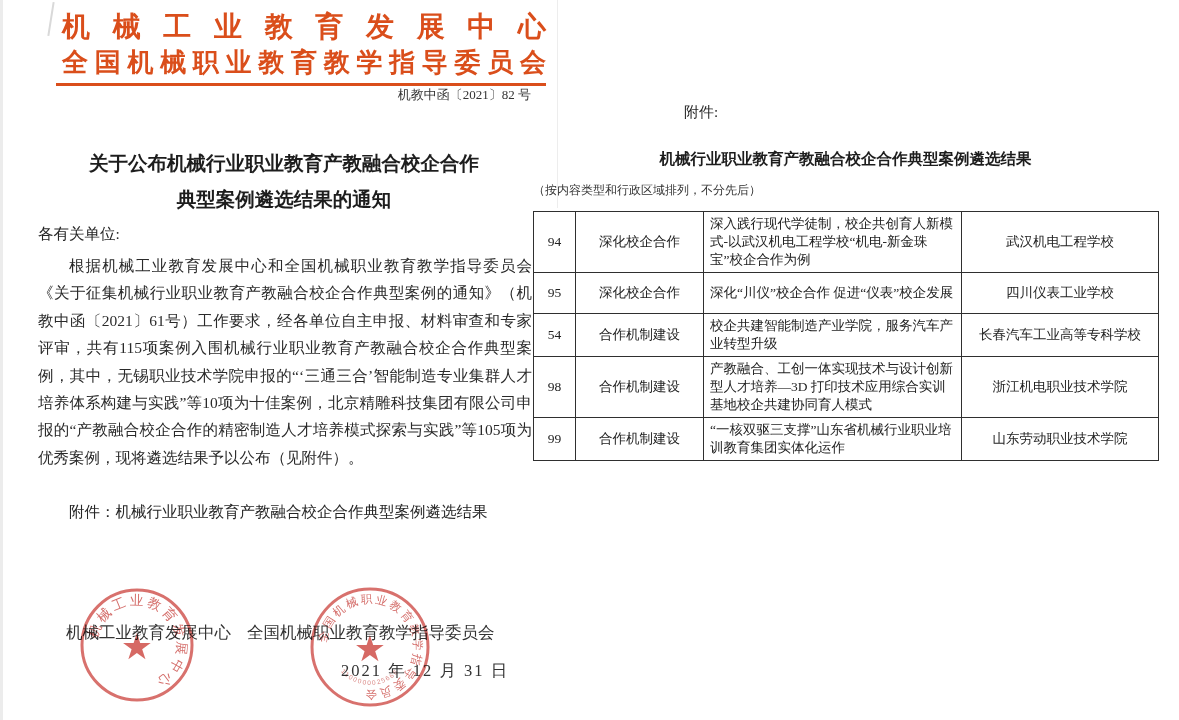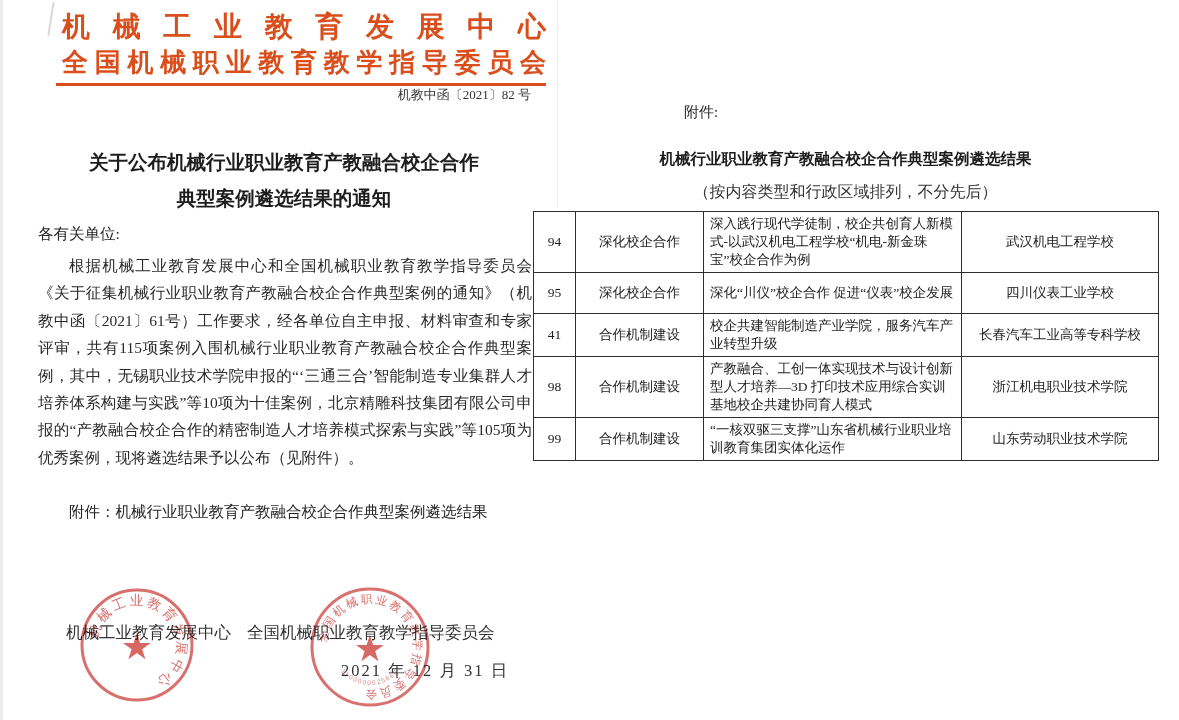--- a/index.html
+++ b/index.html
@@ -22,40 +22,40 @@
 
   
   .org-lines{position:absolute;left:62px;top:8px;width:484px;color:var(--accent);font-weight:bold;
              font-family:"Liberation Sans", sans-serif;}
   .org-line1{font-size:28px;line-height:37px;text-align:justify;text-align-last:justify;}
   .org-line2{font-size:26px;line-height:34px;text-align:justify;text-align-last:justify;}
   .red-rule{position:absolute;left:56px;top:83px;width:490px;height:3px;background:var(--accent);}
   .doc-number{position:absolute;left:300px;top:86px;width:231px;text-align:right;font-size:13px;color:#333;}
 
   .notice-title{position:absolute;left:38px;top:146px;width:492px;text-align:center;font-weight:bold;
-                font-size:19.5px;line-height:36px;color:#1d1d1d;font-family:Liberation Mono, monospace;}
+                font-size:19.5px;line-height:36px;color:#1d1d1d;font-family:Liberation Serif, serif;}
   .salutation{position:absolute;left:38px;top:224px;font-size:15.5px;text-align:right;}
   .body-text{position:absolute;left:38px;top:252px;width:494px;font-size:15.5px;line-height:27.4px;
              text-indent:2em;text-align:justify;color:#2a2a2a;}
   .attachment-note{position:absolute;left:38px;top:502px;width:494px;font-size:15.5px;text-indent:2em;}
 
   .signer{position:absolute;top:622px;font-size:16.5px;color:#333;white-space:nowrap;}
   .signer-left{left:66px;}
   .signer-right{left:247px;}
   .doc-date{position:absolute;left:341px;top:660px;font-size:16.5px;letter-spacing:2px;color:#333;}
 
   .seal{position:absolute;mix-blend-mode:multiply;opacity:.85;pointer-events:none;}
   .seal-left{left:76px;top:584px;}
   .seal-right{left:306px;top:583px;}
 
   
   .att-label{position:absolute;left:640px;top:103px;font-size:15px;padding-left:44px;}
   .att-title{position:absolute;left:533px;top:149px;width:625px;text-align:center;font-weight:bold;
              font-size:15.5px;color:#1d1d1d;font-family:Liberation Serif, serif;}
-  .att-subtitle{position:absolute;left:533px;top:182px;width:625px;text-align:center;font-size:16px;color:#333;}
+  .att-subtitle{position:absolute;left:533px;top:182px;width:625px;text-align:left;font-size:12px;color:#333;}
 
   table.results{position:absolute;left:533px;top:211px;width:625px;border-collapse:collapse;table-layout:fixed;
                 background:#fff;}
   .results td{border:1px solid var(--tborder);font-size:13.5px;line-height:18px;padding:3px 6px;
               text-align:center;vertical-align:middle;color:#222;height:34px;
               font-family:"Liberation Serif", serif;word-break:break-all;}
   .results td.c-title{text-align:left;}
   .results col.c1{width:42px;} .results col.c2{width:128px;}
   .results col.c3{width:258px;} .results col.c4{width:197px;}
   tr.hl{outline:4px solid var(--hl);outline-offset:0;}
@@ -131,21 +131,21 @@
         <td class="c-title">深入践行现代学徒制，校企共创育人新模式-以武汉机电工程学校“机电-新金珠宝”校企合作为例</td>
         <td class="c-school">武汉机电工程学校</td>
       </tr>
       <tr>
         <td class="c-no">95</td>
         <td class="c-cat">深化校企合作</td>
         <td class="c-title">深化“川仪”校企合作 促进“仪表”校企发展</td>
         <td class="c-school">四川仪表工业学校</td>
       </tr>
       <tr>
-        <td class="c-no">41</td>
+        <td class="c-no">54</td>
         <td class="c-cat">合作机制建设</td>
         <td class="c-title">校企共建智能制造产业学院，服务汽车产业转型升级</td>
         <td class="c-school">长春汽车工业高等专科学校</td>
       </tr>
       <tr>
         <td class="c-no">98</td>
         <td class="c-cat">合作机制建设</td>
         <td class="c-title">产教融合、工创一体实现技术与设计创新型人才培养—3D 打印技术应用综合实训基地校企共建协同育人模式</td>
         <td class="c-school">浙江机电职业技术学院</td>
       </tr>

